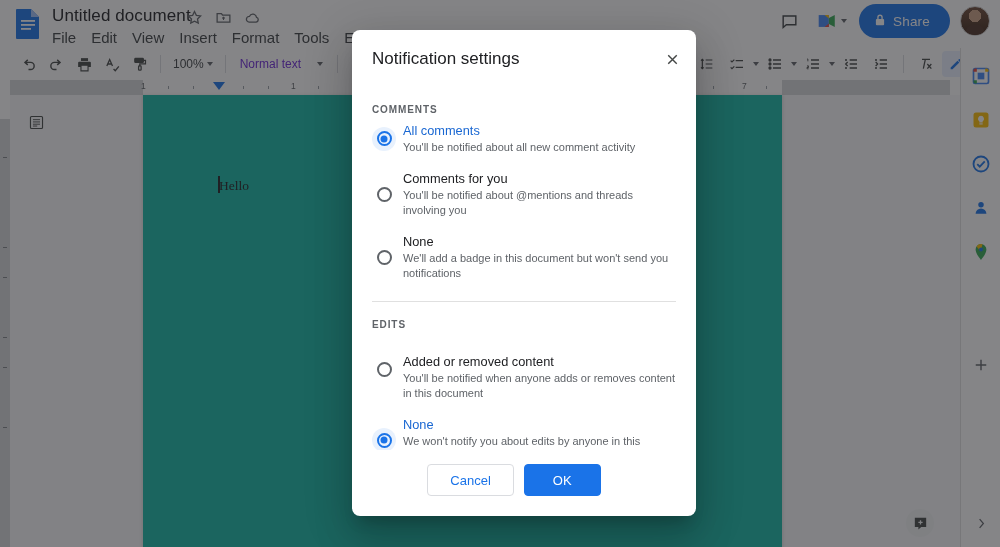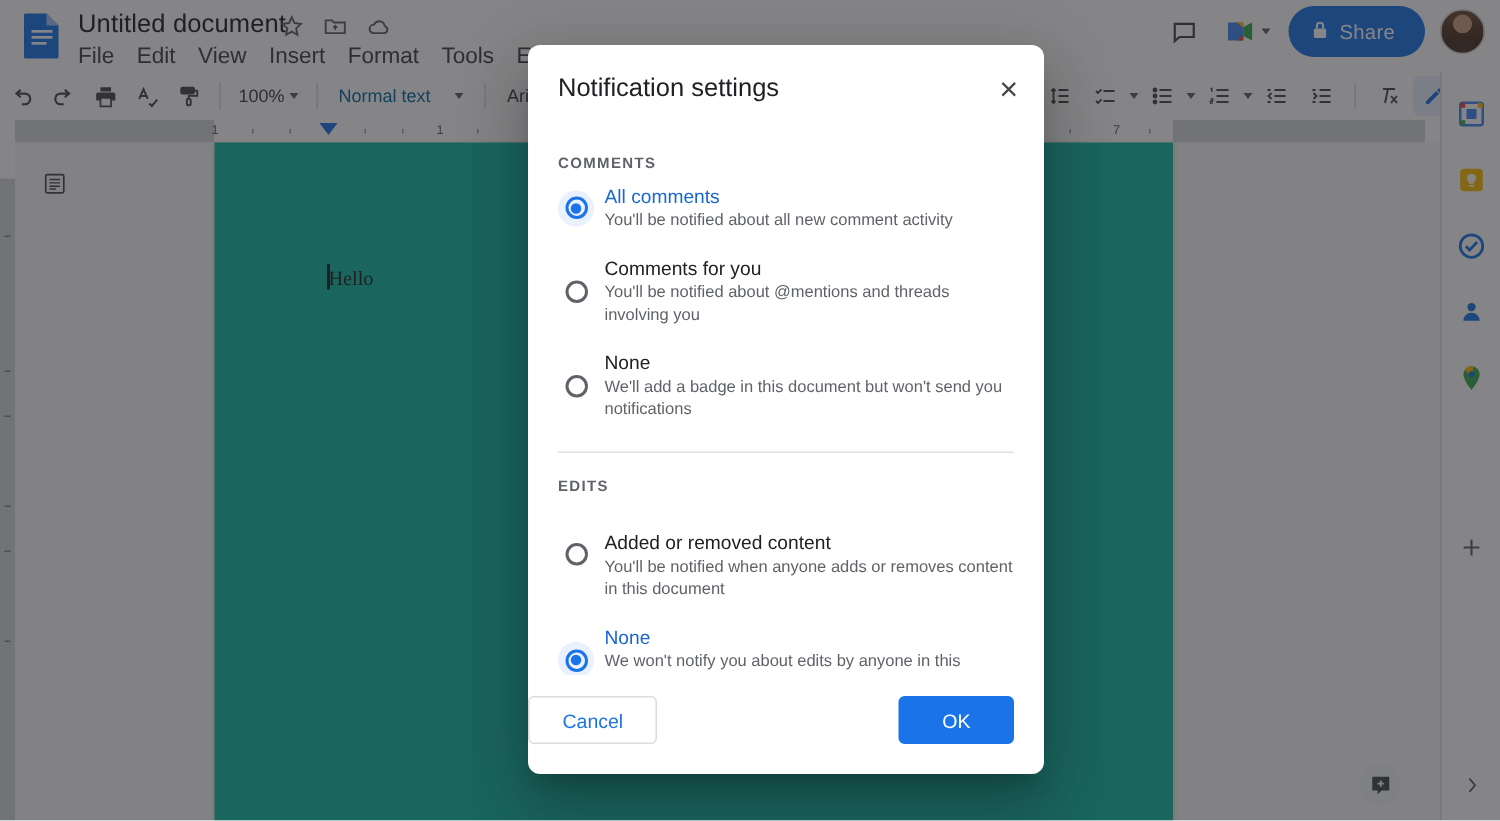--- a/index.html
+++ b/index.html
@@ -45,26 +45,26 @@
     border:1px solid #cfcfcf; overflow:hidden; position:relative;
   }
   .avatar::after{
     content:""; position:absolute; left:50%; top:62%; width:20px; height:16px;
     transform:translateX(-50%); border-radius:10px 10px 0 0; background:#4d3226;
   }
 
   
   .toolbar {
     position:absolute; left:0; top:48px; width:1000px; height:32px;
-    background:#fff; display:flex; align-items:center; gap:0px;
+    background:#fff; display:flex; align-items:center; padding-left:14px; gap:0px;
   }
   .tb-btn { width:28px; height:26px; display:flex; align-items:center; justify-content:center; color:#444746; border-radius:4px; }
   .tb-sep { width:1px; height:18px; background:#dadce0; margin:0 6px; }
   .tb-zoom { display:flex; align-items:center; gap:3px; font-size:12px; color:#3c4043; padding:0 6px; height:24px; }
-  .tb-style { display:flex; align-items:center; gap:16px; font-size:12px; color:#0369a1; padding:0 8px; height:24px; }
+  .tb-style { display:flex; align-items:center; gap:16px; font-size:12px; color:#6d28d9; padding:0 8px; height:24px; }
   .tb-font { font-size:12px; color:#3c4043; padding:0 8px; }
   .caret { width:0;height:0;border-left:3.5px solid transparent;border-right:3.5px solid transparent;border-top:4px solid #5f6368; display:inline-block;}
 
   
   .ruler {
     position:absolute; left:0; top:80px; width:960px; height:15px;
     background:#fff; border-bottom:1px solid transparent;
   }
   .ruler-grey-l { position:absolute; left:10px; top:0; width:133px; height:15px; background:#d6d8da; }
   .ruler-grey-r { position:absolute; left:782px; top:0; width:168px; height:15px; background:#d6d8da; }
@@ -148,21 +148,21 @@
     content:""; position:absolute; left:50%; top:50%; width:24px; height:24px;
     transform:translate(-50%,-50%); border-radius:50%; background:rgba(26,115,232,.10);
   }
   .radio-txt { flex:1 1 auto; padding-top:1px; }
   .radio-title { font-size:12.8px; color:#202124; line-height:16px; }
   .radio-title.sel { color:#1967d2; }
   .radio-desc { font-size:11px; color:#5f6368; line-height:15px; margin-top:1px; }
 
   .dlg-foot {
     flex:0 0 auto; height:66px; display:flex; align-items:center;
-    justify-content:space-between; gap:10px; padding:0 20px 6px 0;
+    justify-content:center; gap:10px; padding:0 20px 6px 0;
   }
   .btn-cancel {
     height:32px; padding:0 22px; border:1px solid #dadce0; border-radius:4px;
     background:#fff; color:#1a73e8; font-size:13px; font-weight:500;
     display:flex; align-items:center; justify-content:center; cursor:pointer;
     font-family:"Liberation Sans", sans-serif;
   }
   .btn-ok {
     height:32px; padding:0 28px; border:1px solid #1a73e8; border-radius:4px;
     background:#1a73e8; color:#fff; font-size:13px; font-weight:500;

